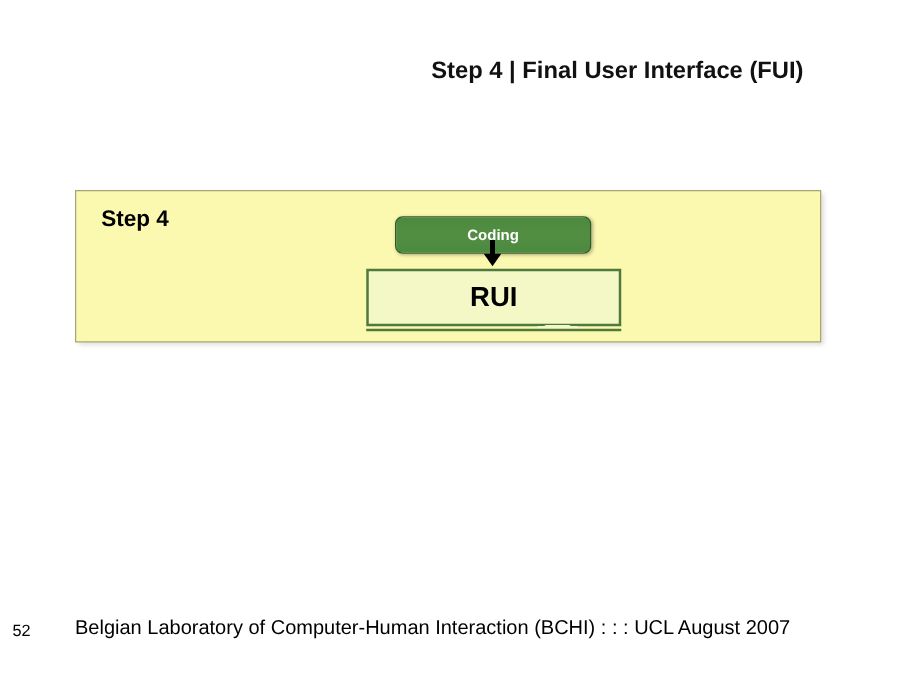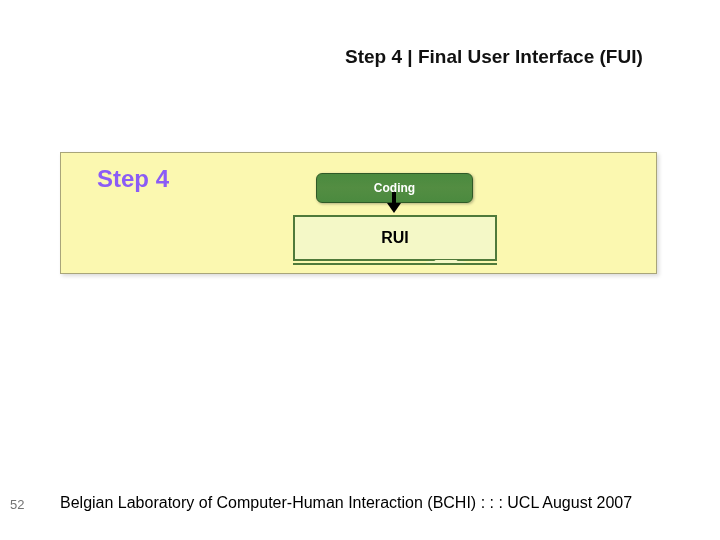--- a/index.html
+++ b/index.html
@@ -31,24 +31,24 @@
     width: 595px;
     height: 120px;
     background: #fbf8b0;
     border: 1px solid #a8a57a;
     box-shadow: 2px 2px 4px rgba(0,0,0,0.15);
   }
 
   .step-label {
     position: absolute;
     top: 12px;
-    left: 36px;
-    font-size: 24px;
+    left: 20px;
+    font-size: 18px;
     font-weight: bold;
-    color: #8b5cf6;
+    color: #000000;
     font-family: Arial, sans-serif;
   }
 
   .coding-box {
     position: absolute;
     top: 9px;
     left: 255px;
     width: 155px;
     height: 28px;
     background: linear-gradient(to bottom, #4b8a3f 0%, #538d42 50%, #4b8a3f 100%);
@@ -111,32 +111,32 @@
       radial-gradient(ellipse 40px 6px at 25% 0, #f4f8c7 49%, transparent 51%),
       radial-gradient(ellipse 40px 6px at 75% 100%, #f4f8c7 49%, transparent 51%);
     border-bottom: 2px solid #4f7a3a;
   }
   .rui-text {
     position: absolute;
     top: 0; left: 0; right: 0; bottom: 0;
     display: flex;
     align-items: center;
     justify-content: center;
-    font-size: 16px;
+    font-size: 22px;
     font-weight: bold;
     color: #000;
     font-family: Arial, sans-serif;
   }
 
   .page-number {
     position: absolute;
     left: 10px;
     bottom: 28px;
     font-size: 13px;
-    color: #737373;
+    color: #000000;
     font-family: Arial, sans-serif;
   }
 
   .footer-text {
     position: absolute;
     left: 60px;
     bottom: 28px;
     font-size: 16px;
     color: #000;
     font-family: Arial, sans-serif;

